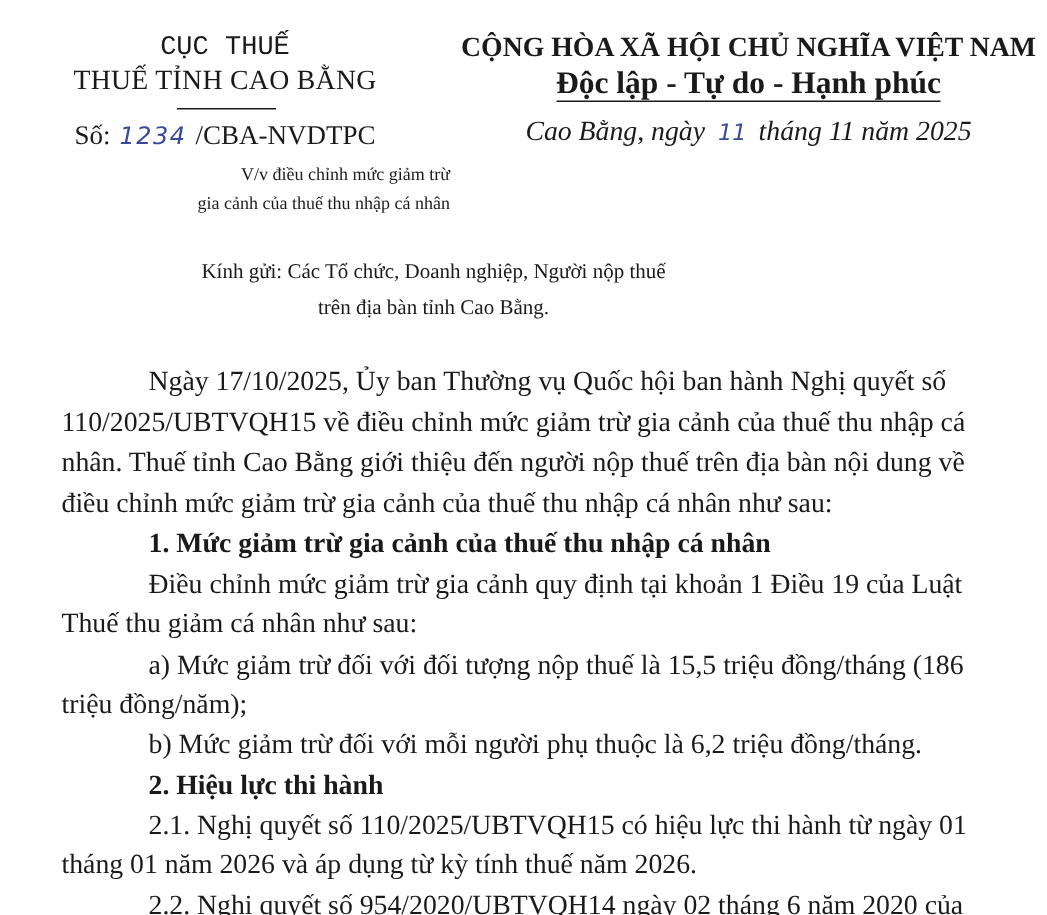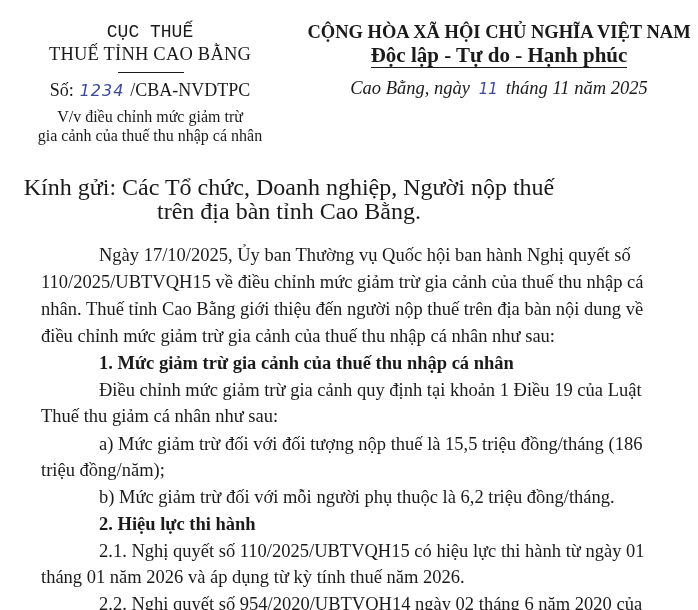--- a/index.html
+++ b/index.html
@@ -10,31 +10,31 @@
     color: #1a1a1a;
     position: relative;
   }
 
   .agency { position: absolute; left: 0; width: 300px; text-align: center; }
   .agency-top { top: 22px; font-size: 18px; font-family: Liberation Mono, monospace; }
   .agency-main { top: 44px; font-size: 18.5px; font-weight: normal; letter-spacing: 0.2px; text-align: center; }
   .agency-line { position: absolute; left: 118px; top: 72px; width: 66px; height: 1px; background: #1a1a1a; }
   .docno { position: absolute; left: 0; width: 300px; top: 80px; text-align: center; font-size: 18px; }
   .docno .hand { font-family: "DejaVu Sans", sans-serif; font-style: italic; color: #3a4a9a; font-size: 16px; letter-spacing: 1px; margin: 0 6px; }
-  .subject { position: absolute; left: 0; width: 300px; text-align: center; font-size: 16px; line-height: 19px; }
+  .subject { position: absolute; left: 0; width: 300px; text-align: right; font-size: 12px; line-height: 19px; }
   .subject1 { top: 107px; }
   .subject2 { top: 126px; }
 
   .nation { position: absolute; left: 300px; width: 398px; text-align: center; top: 22px; font-size: 18.5px; font-weight: bold; }
   .motto-wrap { position: absolute; left: 300px; width: 398px; top: 44px; text-align: center; }
   .motto { display: inline-block; font-size: 21px; font-weight: bold; border-bottom: 1px solid #1a1a1a; padding-bottom: 1px; line-height: 22px; }
   .dateline { position: absolute; left: 300px; width: 398px; top: 78px; text-align: center; font-size: 18.5px; font-style: italic; }
   .dateline .hand { font-family: "DejaVu Sans", sans-serif; color: #3a4a9a; font-size: 15px; margin: 0 8px 0 4px; }
 
-  .recipient { position: absolute; left: 0; width: 578px; text-align: center; font-size: 24px; }
+  .recipient { position: absolute; left: 0; width: 578px; text-align: center; font-size: 14px; }
   .rec1 { top: 174px; }
   .rec2 { top: 198px; }
 
   .para { position: absolute; left: 41px; font-size: 18.5px; line-height: 24px; white-space: nowrap; }
   .indent { left: 99px; }
   .bold { font-weight: bold; }
 </style>
 </head>
 <body>
 

